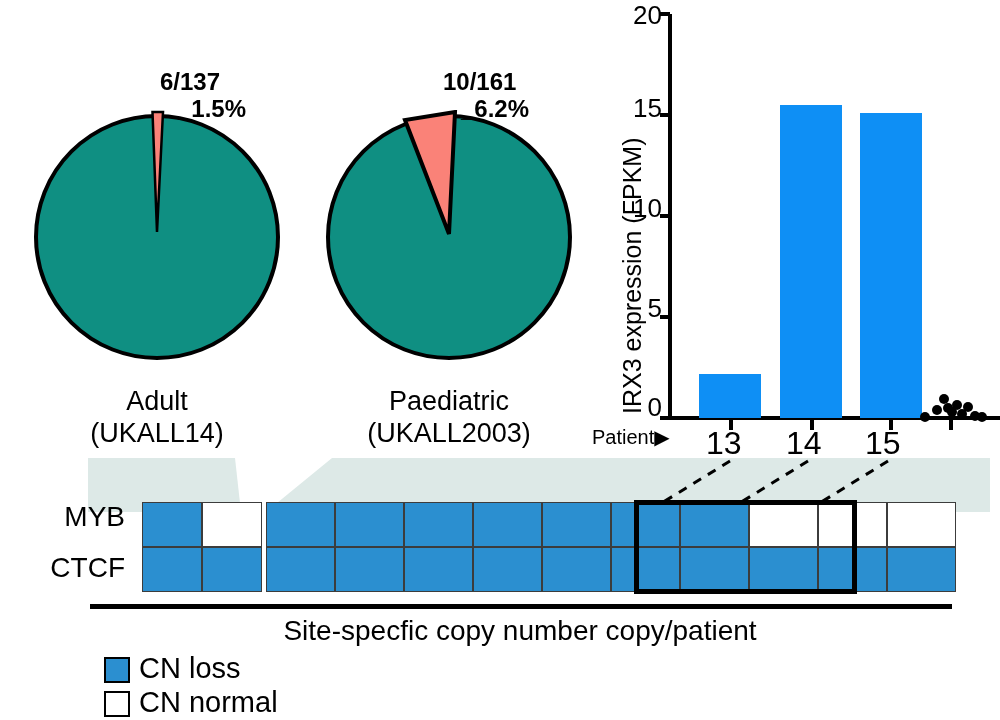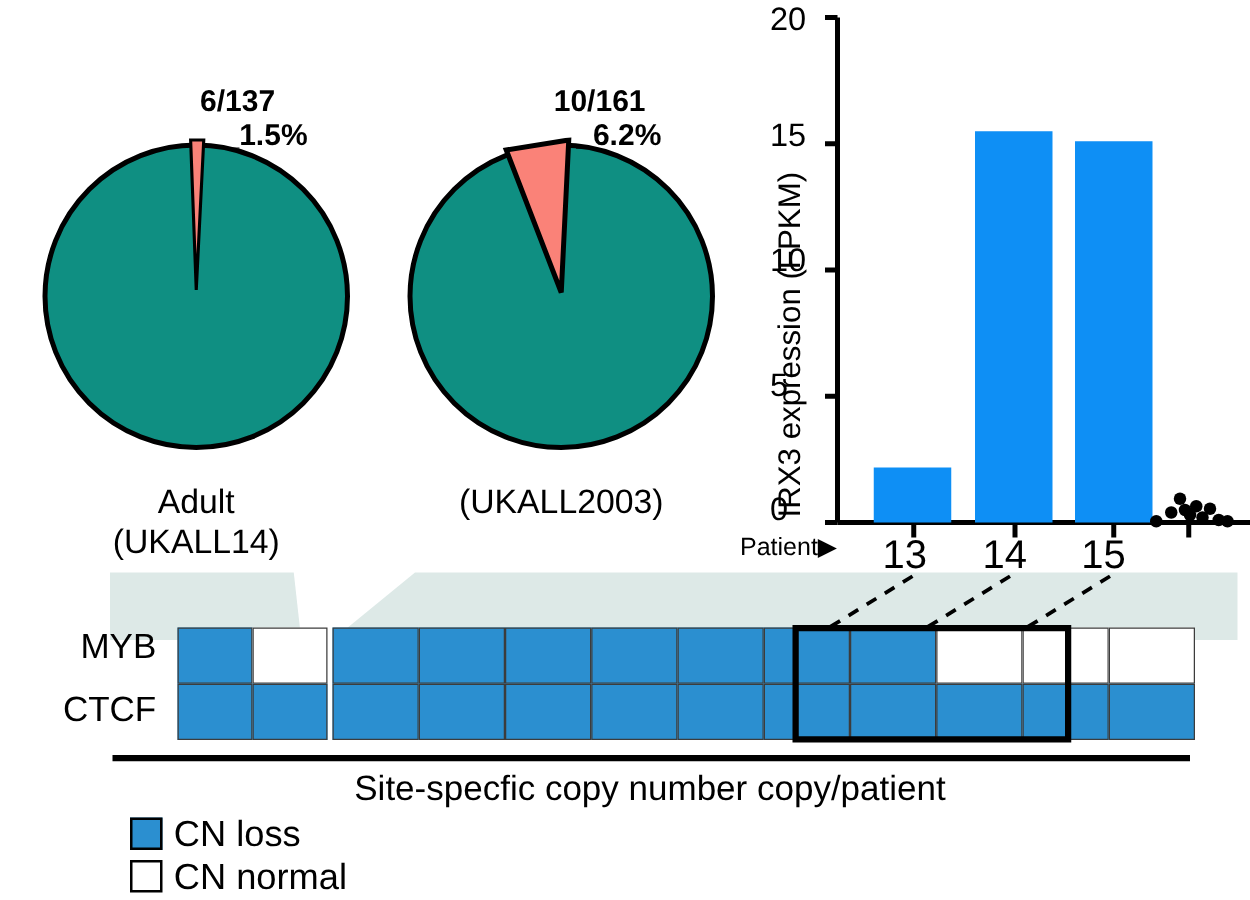--- a/index.html
+++ b/index.html
@@ -10,36 +10,36 @@
   
   .pie-wrap{position:absolute;}
   .pie-label{position:absolute;text-align:center;font-size:27px;line-height:32px;color:#000;}
   .pie-callout{position:absolute;font-weight:bold;font-size:24px;line-height:27px;color:#000;white-space:nowrap;}
   .pie-callout .l2{display:block;padding-left:18px;}
 
   
   #barchart{position:absolute;left:596px;top:0px;width:404px;height:470px;}
   .axis-title{position:absolute;font-size:25px;white-space:nowrap;
               transform:rotate(-90deg);transform-origin:left top;}
-  .ytick{position:absolute;font-size:26px;width:46px;}
+  .ytick{position:absolute;font-size:26px;text-align:right;width:46px;}
   .xtick{position:absolute;font-size:32px;text-align:left;}
   .patient-word{position:absolute;font-size:20px;white-space:nowrap;}
 
   
   #heatmap{position:absolute;left:0;top:470px;width:816px;height:250px;}
   .row-label{position:absolute;font-size:28px;text-align:right;width:130px;}
   .cell{position:absolute;box-sizing:border-box;border:1.6px solid #3c3c3c;}
   .cell.loss{background:#2b8fd0;}
   .cell.normal{background:#ffffff;}
   .hl-box{position:absolute;box-sizing:border-box;border:5px solid #000;background:transparent;}
   .caption{position:absolute;font-size:28px;text-align:center;white-space:nowrap;}
   .rule{position:absolute;background:#000;}
 
   
-  .leg-row{position:absolute;display:flex;align-items:flex-start;padding-left:16px;}
+  .leg-row{position:absolute;display:flex;align-items:flex-end;padding-left:16px;}
   .leg-sw{width:26px;height:26px;box-sizing:border-box;border:2.2px solid #000;margin-right:9px;}
   .leg-sw.loss{background:#2b8fd0;}
   .leg-sw.normal{background:#fff;}
   .leg-txt{font-size:29px;line-height:29px;white-space:nowrap;}
 </style>
 </head>
 <body>
 
 <div class="fig">
 
@@ -64,20 +64,21 @@
 
   <svg class="pie-wrap" style="left:322px;top:110px;width:254px;height:254px;" viewBox="0 0 254 254">
     <circle cx="127" cy="127" r="121" fill="#0F8F82" stroke="#000" stroke-width="4"></circle>
     <path d="M 127 124 L 83 10 L 133 2 Z" fill="#FA8278" stroke="#000" stroke-width="4"></path>
   </svg>
   <div class="pie-callout" style="left:443px;top:68px;">
     <span>10/161</span>
     <span class="l2">_6.2%</span>
   </div>
   <div class="pie-label" style="left:318px;top:385px;width:262px;">
+    <div>Paediatric</div>
     <div>(UKALL2003)</div>
   </div>
 
   <div id="barchart">
 
     <div class="axis-title" style="left:22px;top:414px;">IRX3 expression (FPKM)</div>
 
     <div class="ytick" style="left:20px;top:0px;">20</div>
     <div class="ytick" style="left:20px;top:93px;">15</div>
     <div class="ytick" style="left:20px;top:193px;">10</div>

